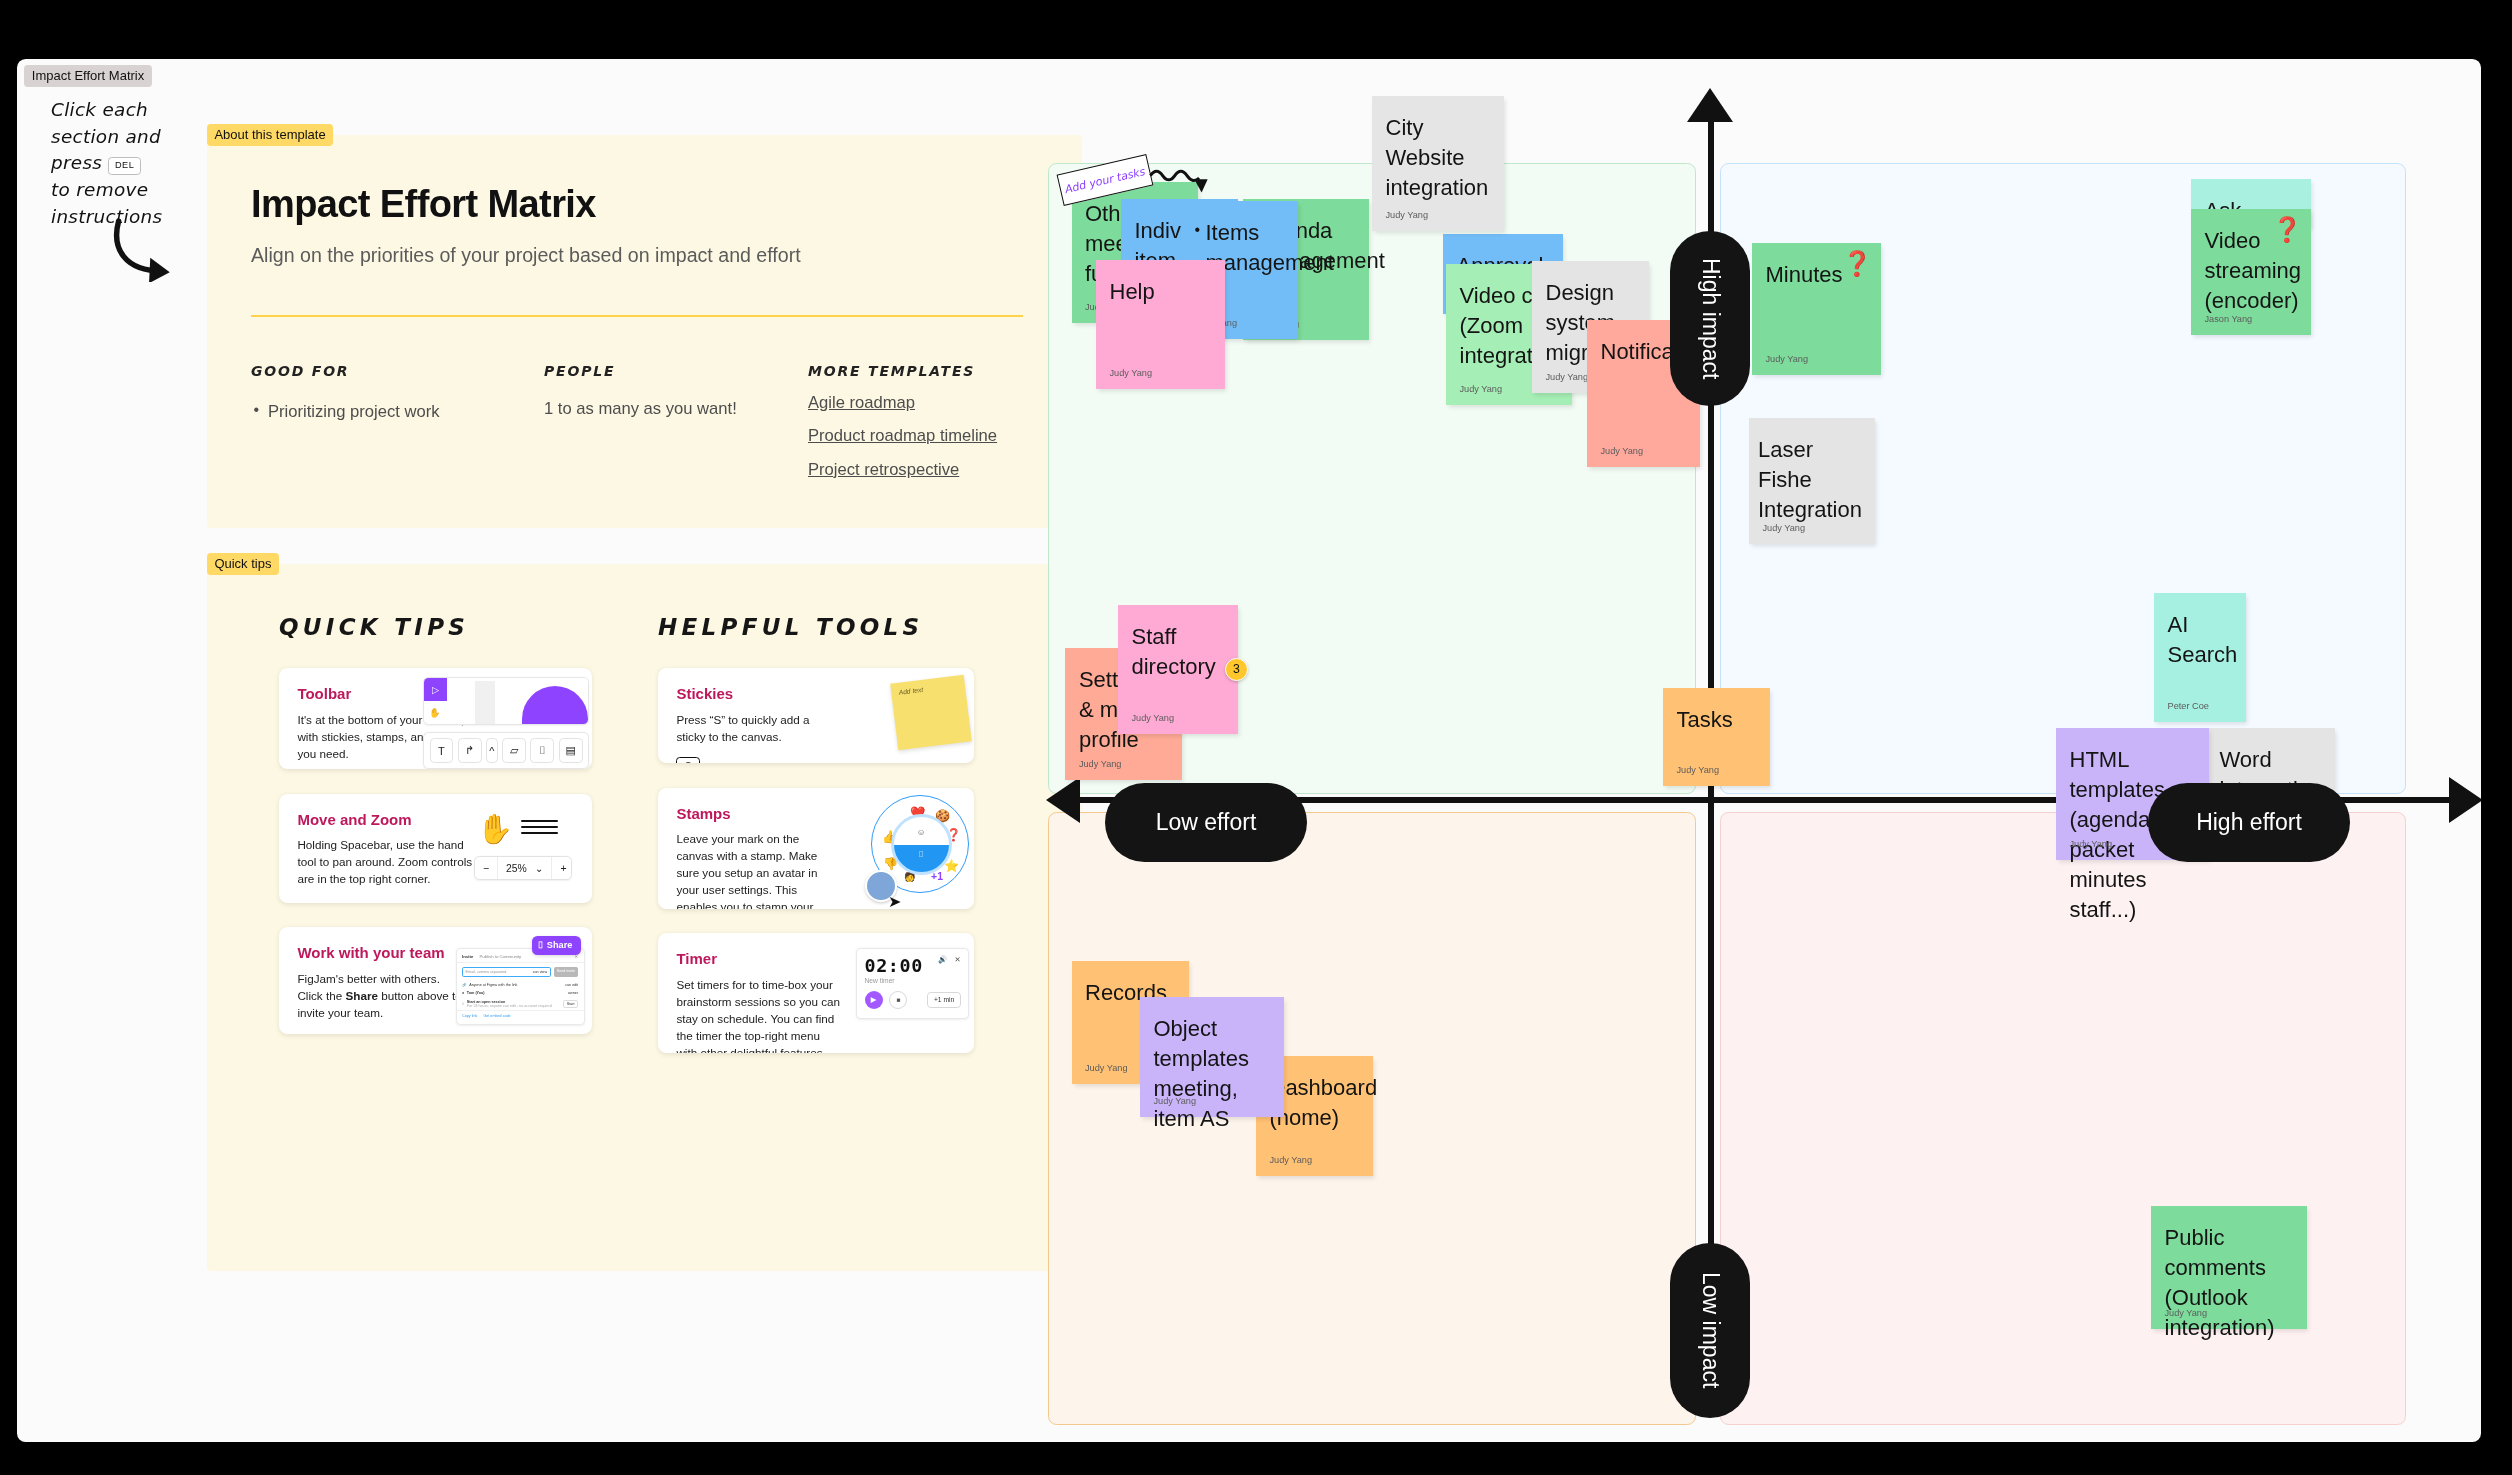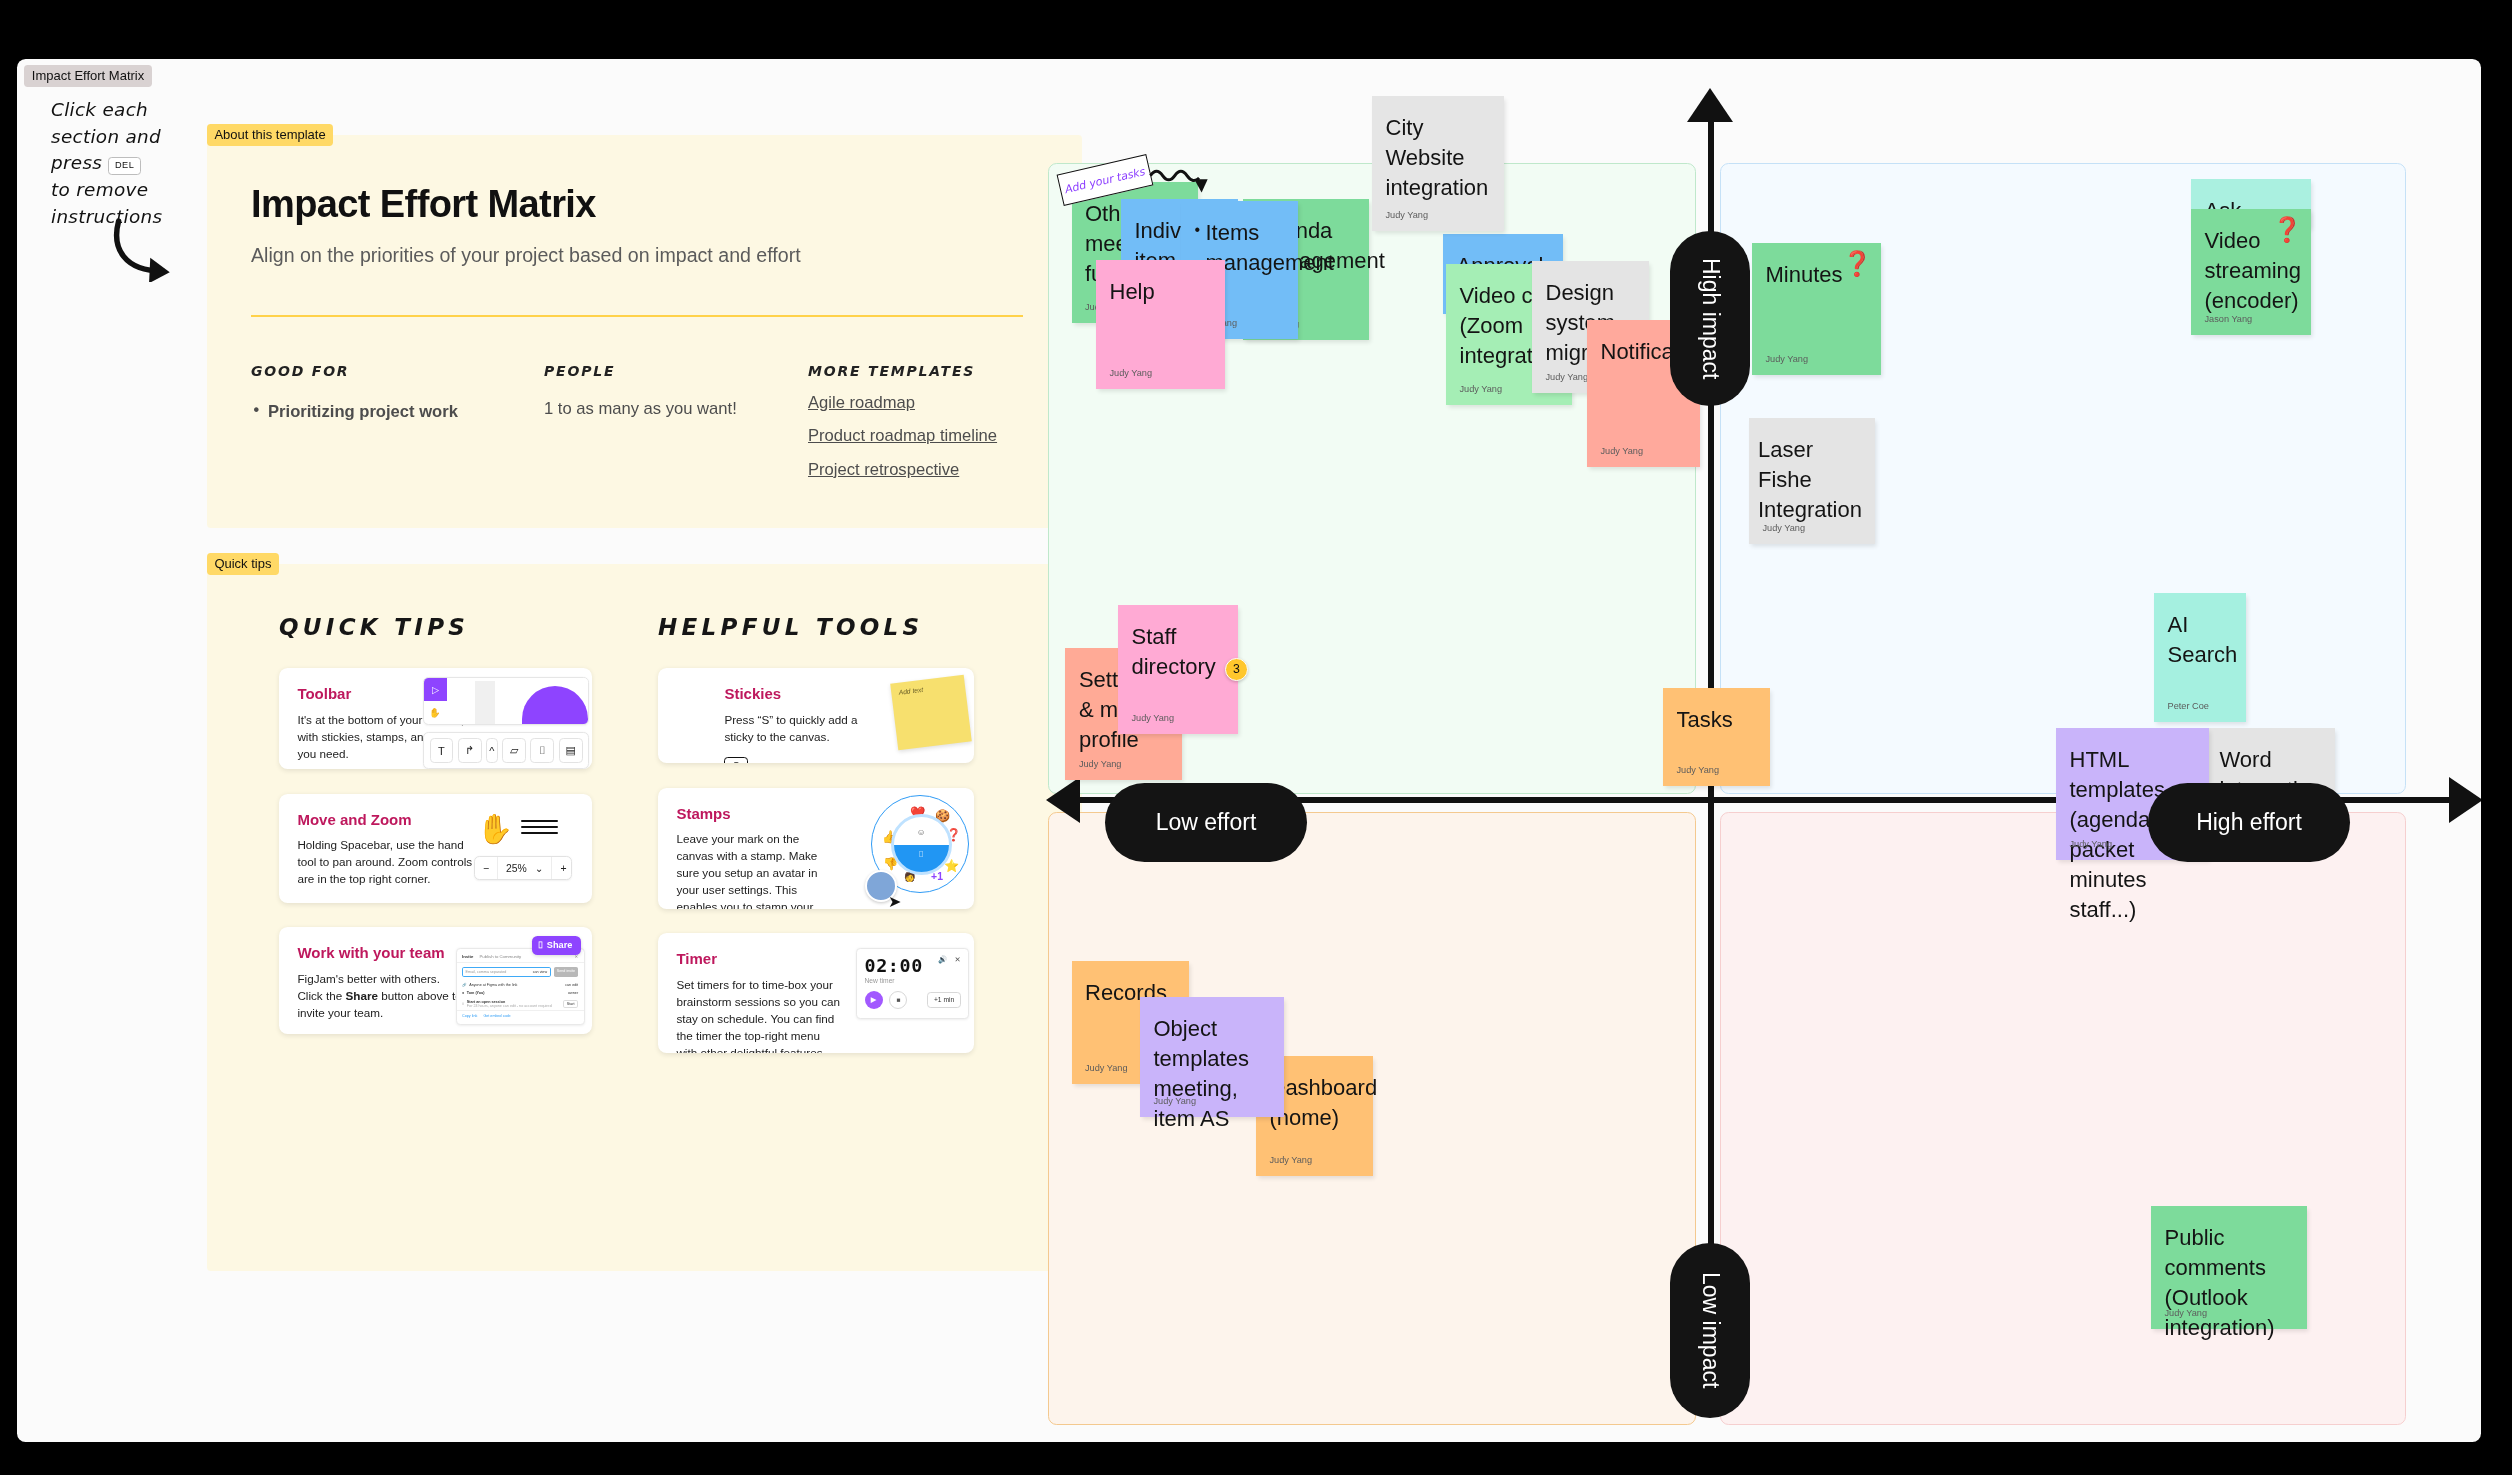--- a/index.html
+++ b/index.html
@@ -62,21 +62,21 @@
   p.tpl-sub    { font-size: 19.6px; color: #5b5b5b; margin-top: 18.4px; }
   .rule { height: 1.8px; background: #ffd24a; margin-top: 48px; width: 772px; }
 
   .cols { display: flex; margin-top: 46px; }
   .col-a { width: 293px; } .col-b { width: 264px; } .col-c { width: 215px; }
   .col-h {
     font-family: "DejaVu Sans", sans-serif;
     font-size: 14px; font-weight: 700; letter-spacing: 1.8px;
     color: #222; font-style: italic; text-transform: uppercase;
   }
-  ul.good { margin-top: 19.6px; list-style: none; font-weight: bold; }
+  ul.good { margin-top: 19.6px; list-style: none; }
   ul.good li { font-size: 16.6px; color: #4d4d4d; line-height: 1.55; position: relative; padding-left: 17px; margin-bottom: 4.9px;}
   ul.good li:before { content:"•"; position:absolute; left:2.5px; top:-1.2px; font-size:16px; }
   .people-txt { font-size: 16.6px; color: #4d4d4d; margin-top: 19.6px; }
   .tpl-link { display:block; font-size:16.6px; color:#4d4d4d; text-decoration:underline; margin-top: 13.5px; }
   .tpl-link:first-child { margin-top: 19.6px; }
 
   
   .tips-wrap { display:flex; padding: 50px 0 0 72px; gap: 66px;}
   .sec-h {
     font-family: "DejaVu Sans", sans-serif;
@@ -371,21 +371,21 @@
               <span>Share</span>
             </div>
           </div>
         </div>
       </div>
 
       <div>
         <div class="sec-h">HELPFUL TOOLS</div>
 
         <div class="tcard ht1">
-          <div class="body" style="width:184px;margin-left:48px;">
+          <div class="body" style="width:184px;">
             <h3>Stickies</h3>
             <p>Press “S” to quickly add a sticky to the canvas.</p>
             <div class="keycap">S</div>
           </div>
           <div class="art" style="width:98px;">
             <div class="mini-sticky">
               <span>Add text</span>
             </div>
           </div>
         </div>

